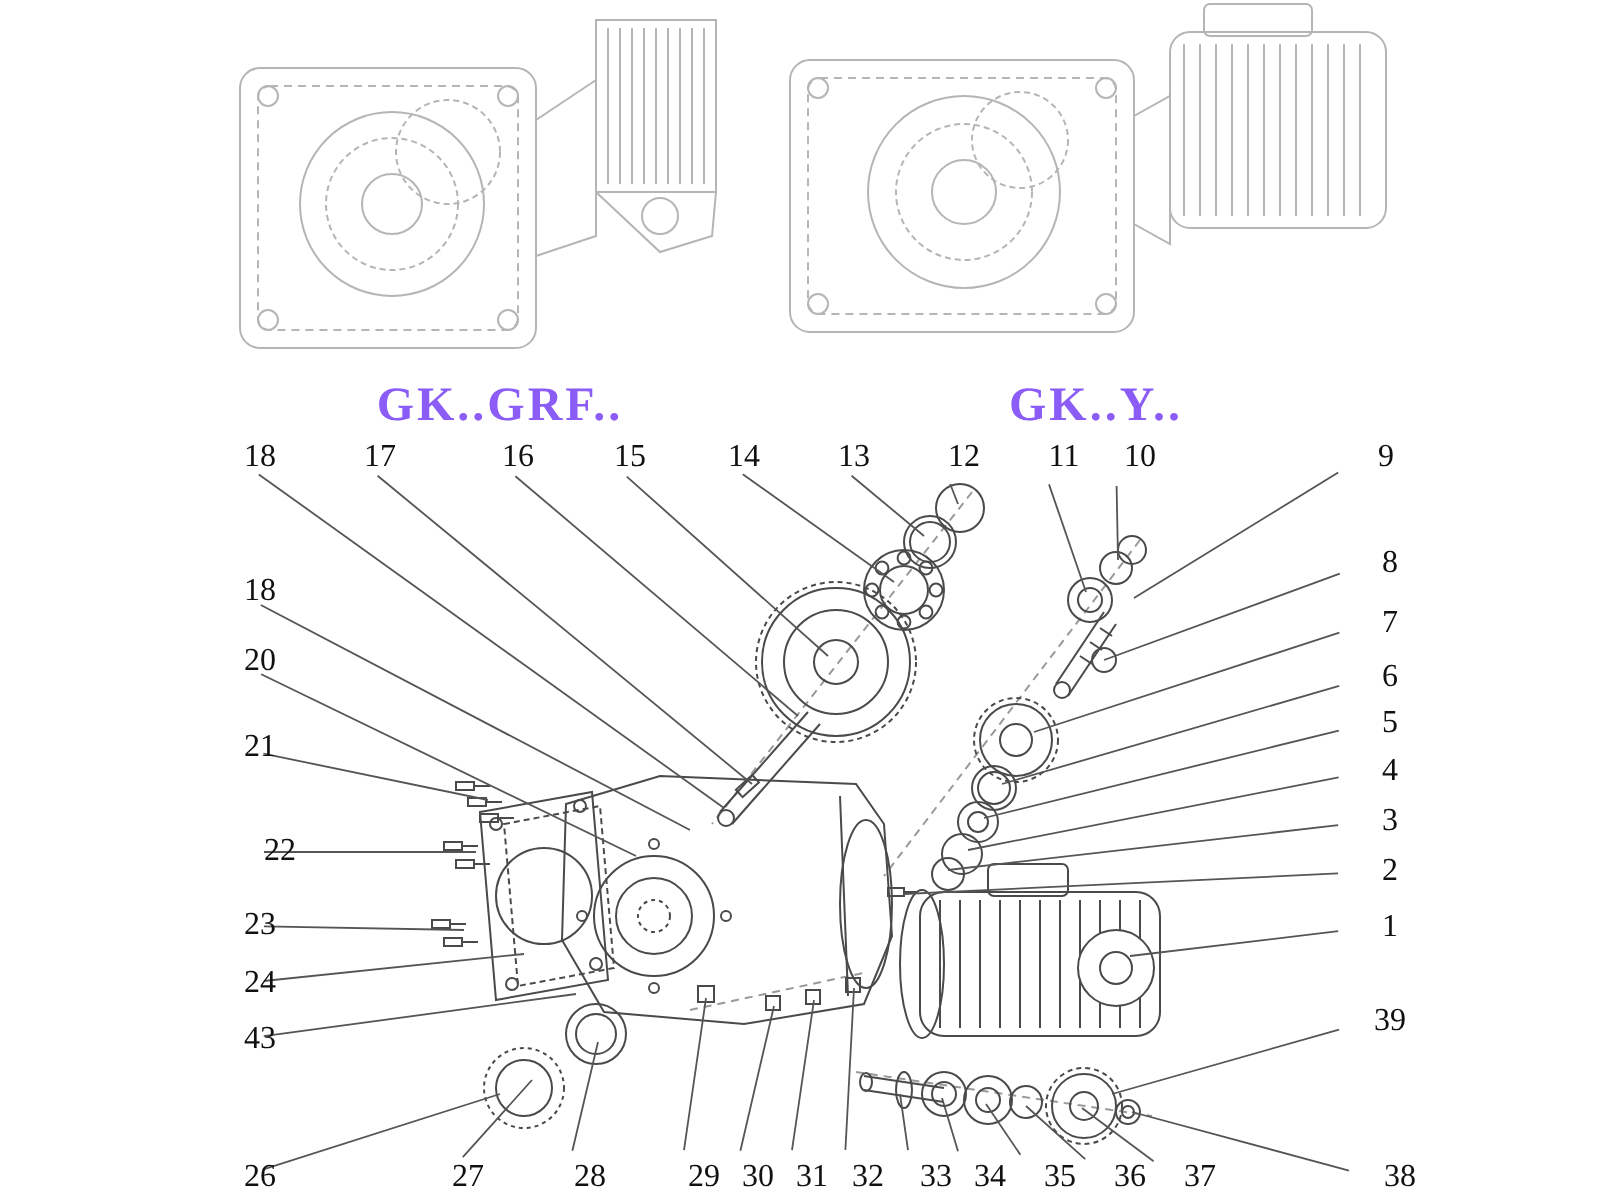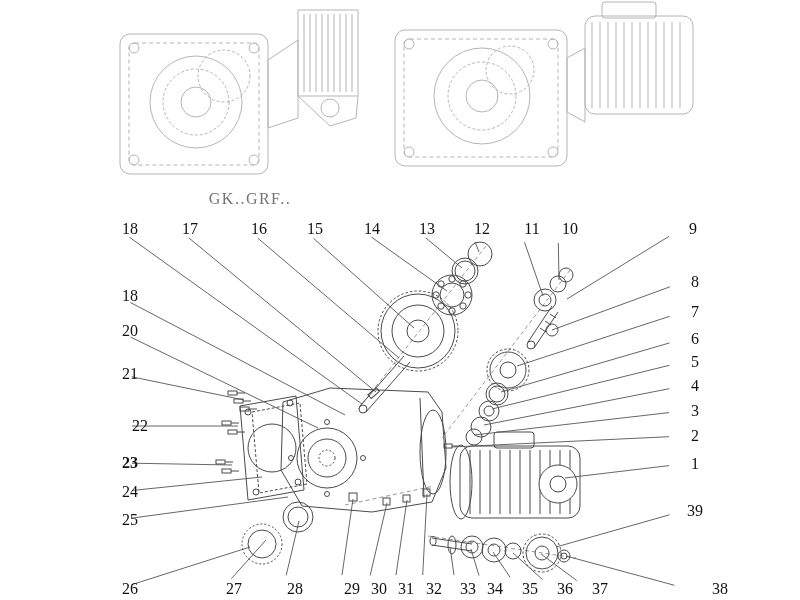--- a/index.html
+++ b/index.html
@@ -1,20 +1,20 @@
 <!DOCTYPE html>
 <html><head>
 <meta charset="utf-8">
 <style>
   html,body{margin:0;padding:0;background:#e9e9e9;}
   .screen{position:relative;width:800px;height:600px;background:#ffffff;overflow:hidden;
           font-family:"Liberation Serif",serif;}
   .screen > svg{position:absolute;left:0;top:0;}
-  .variant-title{position:absolute;font-weight:normal;font-size:16px;letter-spacing:1.5px;
-                 color:#737373;text-align:center;}
+  .variant-title{position:absolute;font-weight:bold;font-size:24px;letter-spacing:1.5px;
+                 color:#8b5cf6;text-align:center;}
   #title-left{left:176px;top:190px;width:148px;}
   #title-right{left:486px;top:190px;width:124px;}
   .callout{position:absolute;transform:translate(-50%,-50%);font-size:16px;color:#111;
            line-height:1;user-select:none;}
   #callout-labels{position:absolute;left:12px;top:0;width:800px;height:600px;pointer-events:none;}
 </style>
 </head>
 <body>
 
 <div class="screen">
@@ -267,20 +267,21 @@
         <line x1="454.0" y1="575.1" x2="450" y2="547"></line>
         <line x1="479.0" y1="575.6" x2="471" y2="549"></line>
         <line x1="510.2" y1="577.4" x2="493" y2="552"></line>
         <line x1="542.6" y1="579.6" x2="513" y2="553"></line>
         <line x1="576.8" y1="580.6" x2="541" y2="554"></line>
         <line x1="674.5" y1="585.3" x2="566" y2="556"></line>
       </g>
   </svg>
 
   <div class="variant-title" id="title-left">GK..GRF..</div>
+  <div class="variant-title" id="title-right">GK..Y..</div>
 
   <div id="callout-labels">
       <span class="callout" style="left: 118px; top: 229px;">18</span>
       <span class="callout" style="left: 178px; top: 229px;">17</span>
       <span class="callout" style="left: 247px; top: 229px;">16</span>
       <span class="callout" style="left: 303px; top: 229px;">15</span>
       <span class="callout" style="left: 360px; top: 229px;">14</span>
       <span class="callout" style="left: 415px; top: 229px; text-align: right;">13</span>
       <span class="callout" style="left: 470px; top: 229px;">12</span>
       <span class="callout" style="left: 520px; top: 229px;">11</span>
@@ -292,30 +293,30 @@
       <span class="callout" style="left: 683px; top: 362px;">5</span>
       <span class="callout" style="left: 683px; top: 386px;">4</span>
       <span class="callout" style="left: 683px; top: 411px;">3</span>
       <span class="callout" style="left: 683px; top: 436px;">2</span>
       <span class="callout" style="left: 683px; top: 464px;">1</span>
       <span class="callout" style="left: 683px; top: 511px;">39</span>
       <span class="callout" style="left: 118px; top: 296px;">18</span>
       <span class="callout" style="left: 118px; top: 331px;">20</span>
       <span class="callout" style="left: 118px; top: 374px;">21</span>
       <span class="callout" style="left: 118px; top: 426px; margin-left: 10px;">22</span>
-      <span class="callout" style="left: 118px; top: 463px; font-weight: bold;">23</span>
+      <span class="callout" style="left: 118px; top: 463px;">23</span>
       <span class="callout" style="left: 118px; top: 492px;">24</span>
-      <span class="callout" style="left: 118px; top: 520px;">25</span>
+      <span class="callout" style="left: 118px; top: 520px;">43</span>
       <span class="callout" style="left: 118px; top: 589px;">26</span>
       <span class="callout" style="left: 222px; top: 589px;">27</span>
       <span class="callout" style="left: 283px; top: 589px;">28</span>
       <span class="callout" style="left: 340px; top: 589px;">29</span>
       <span class="callout" style="left: 367px; top: 589px;">30</span>
       <span class="callout" style="left: 394px; top: 589px;">31</span>
       <span class="callout" style="left: 422px; top: 589px;">32</span>
       <span class="callout" style="left: 456px; top: 589px;">33</span>
       <span class="callout" style="left: 483px; top: 589px;">34</span>
       <span class="callout" style="left: 518px; top: 589px;">35</span>
       <span class="callout" style="left: 553px; top: 589px;">36</span>
       <span class="callout" style="left: 588px; top: 589px;">37</span>
-      <span class="callout" style="left: 688px; top: 589px; margin-left: 20px;">38</span>
+      <span class="callout" style="left: 688px; top: 589px;">38</span>
     </div>
 </div>
 
 </body></html>

